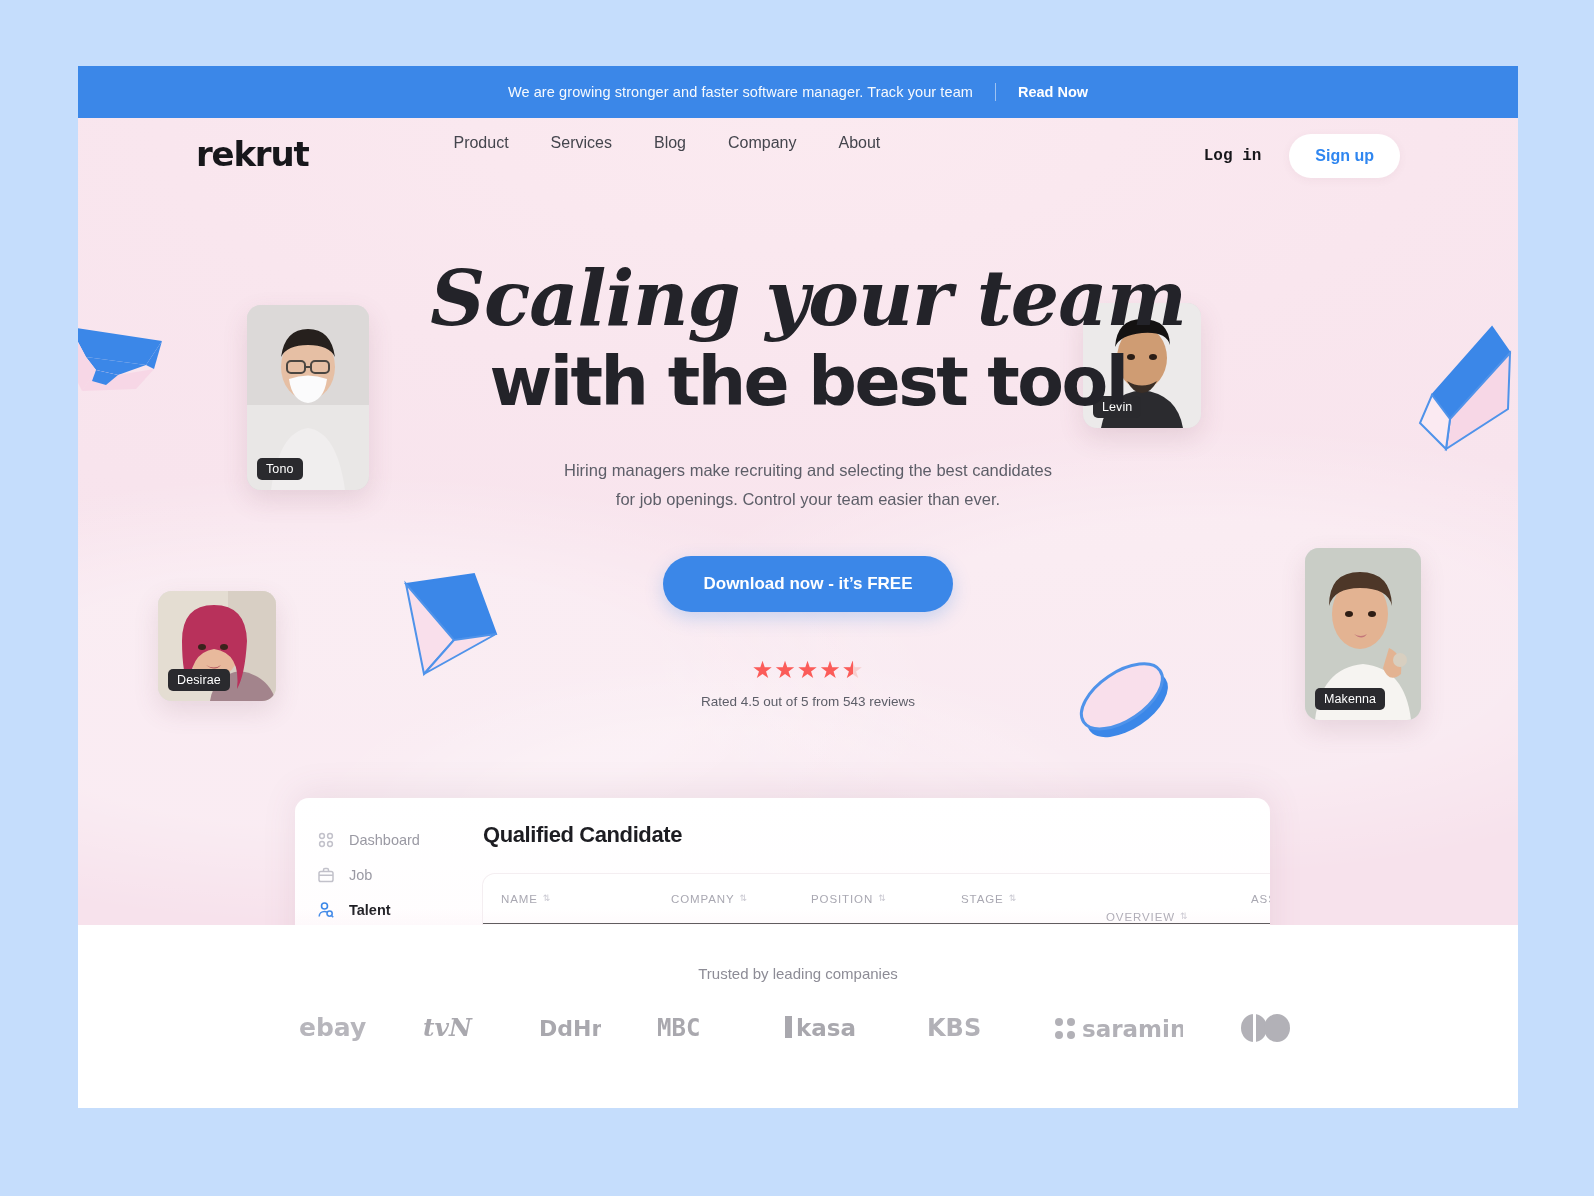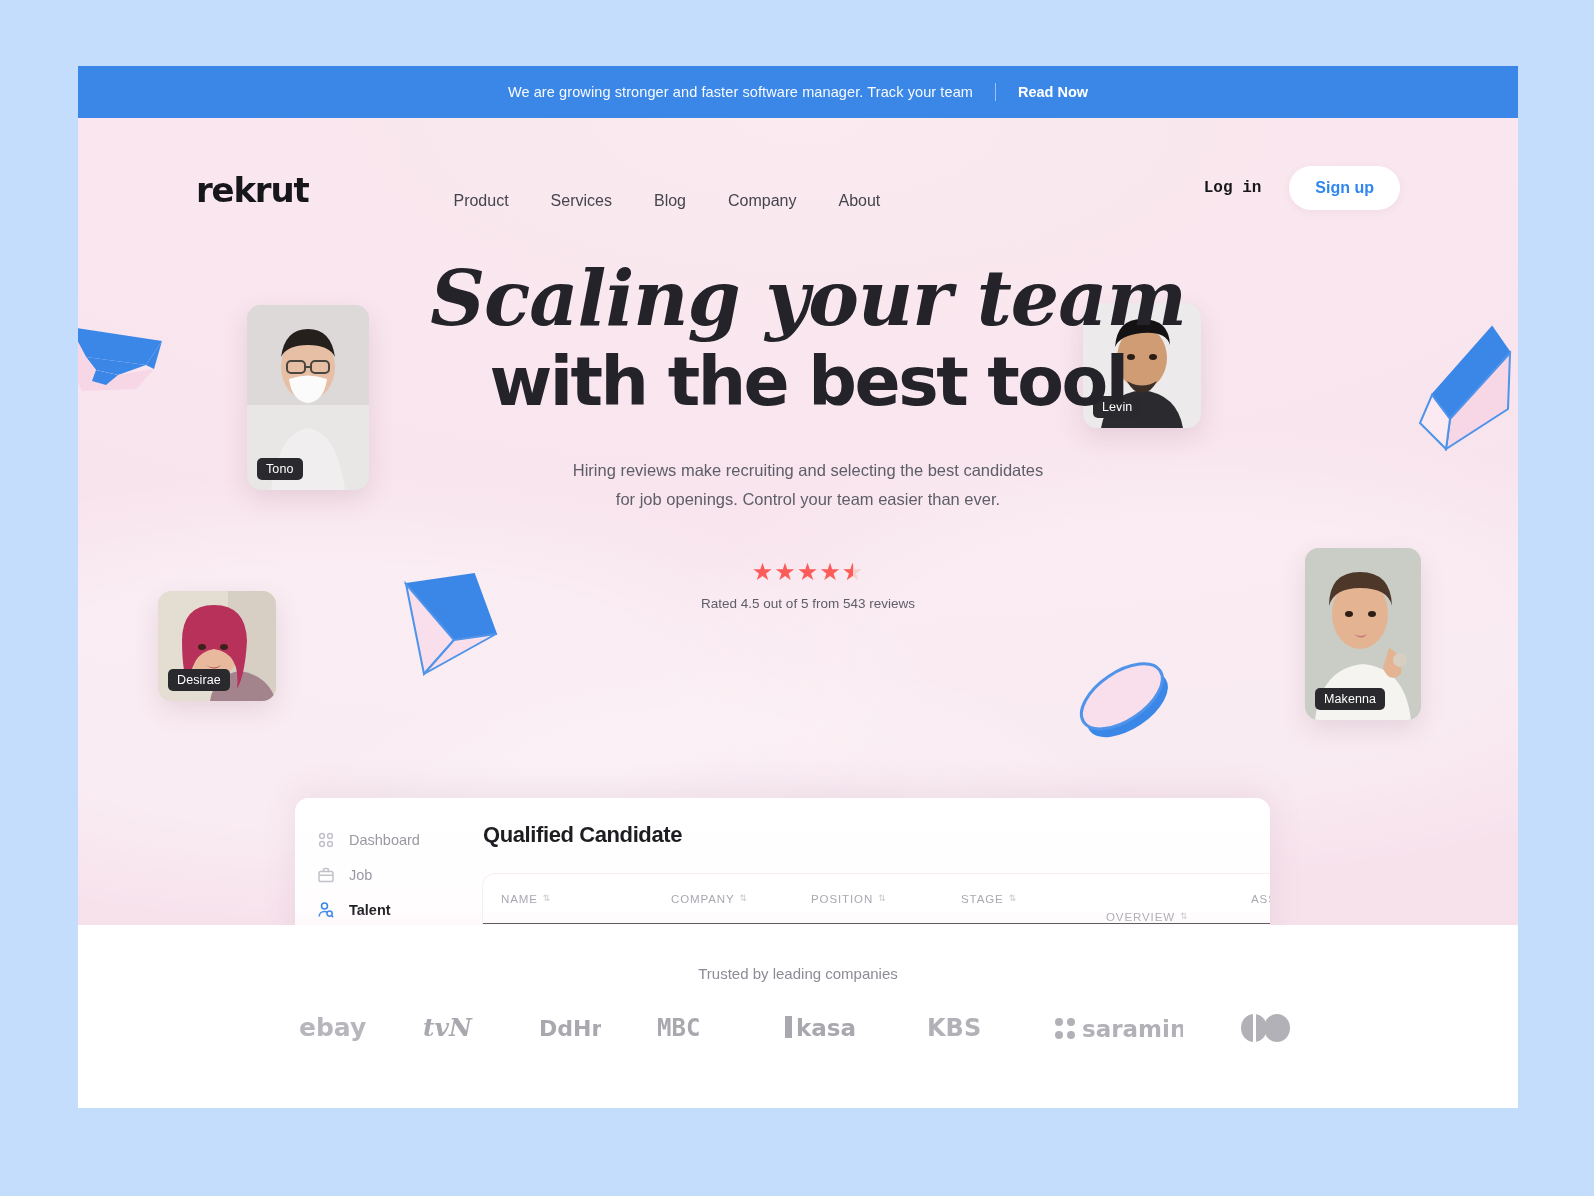--- a/index.html
+++ b/index.html
@@ -43,22 +43,22 @@
     background:
       radial-gradient(60% 40% at 18% 72%, rgba(255,255,255,.35) 0 40%, transparent 70%),
       radial-gradient(55% 40% at 78% 66%, rgba(255,255,255,.30) 0 40%, transparent 70%),
       radial-gradient(40% 30% at 45% 88%, rgba(255,255,255,.25) 0 40%, transparent 72%);
     pointer-events:none;
   }
 
   
   .nav {
     position: relative; z-index: 6;
-    height: 100px; padding: 8px 118px;
-    display: flex; align-items: flex-end;
+    height: 100px; padding: 16px 118px;
+    display: flex; align-items: flex-start;
   }
   .logo { font-family:"DejaVu Sans", sans-serif; font-size: 34px; font-weight: 700; color:#17171b; letter-spacing:-1.2px; }
   .nav-links { display:flex; gap: 42px; margin-left: 145px; }
   .nav-link { font-size: 16px; color:#44454d; text-decoration:none; cursor:pointer; }
   .nav-right { margin-left:auto; display:flex; align-items:center; gap: 28px; }
   .login-btn { font-size: 16px; font-weight: 700; color:#17171b; cursor:pointer; background:none; border:none; font-family:Liberation Mono, monospace; }
   .signup-btn {
     background:#fff; color:#2f86f0; font-weight:700; font-size:16px;
     border:none; border-radius: 26px; padding: 13px 26px; cursor:pointer;
     font-family:inherit; box-shadow: 0 2px 10px rgba(120,60,90,.06);
@@ -271,22 +271,25 @@
           <path d="M84 100 q14 6 12 26 q-12 10-18-6z" fill="#e3b392"></path>
           <circle cx="95" cy="112" r="7" fill="#d8cfc0"></circle>
         </svg>
         <span class="tag">Makenna</span>
       </div>
 
       <div class="hero-copy">
         <div class="h1-script">Scaling your team</div>
         <div class="h1-bold">with the best tool</div>
         <div class="hero-sub">
-          <div>Hiring reviews make recruiting and selecting the best candidates</div>
+          <div>Hiring managers make recruiting and selecting the best candidates</div>
           <div>for job openings. Control your team easier than ever.</div>
+        </div>
+        <div class="cta-wrap">
+          <button class="cta-btn">Download now - it’s FREE</button>
         </div>
         <div class="rating">
           <div class="stars">
             <span>★</span><span>★</span><span>★</span><span>★</span><span class="half">★</span>
           </div>
           <div class="rating-text">Rated 4.5 out of 5 from 543 reviews</div>
         </div>
       </div>
 
       <div class="dash">

